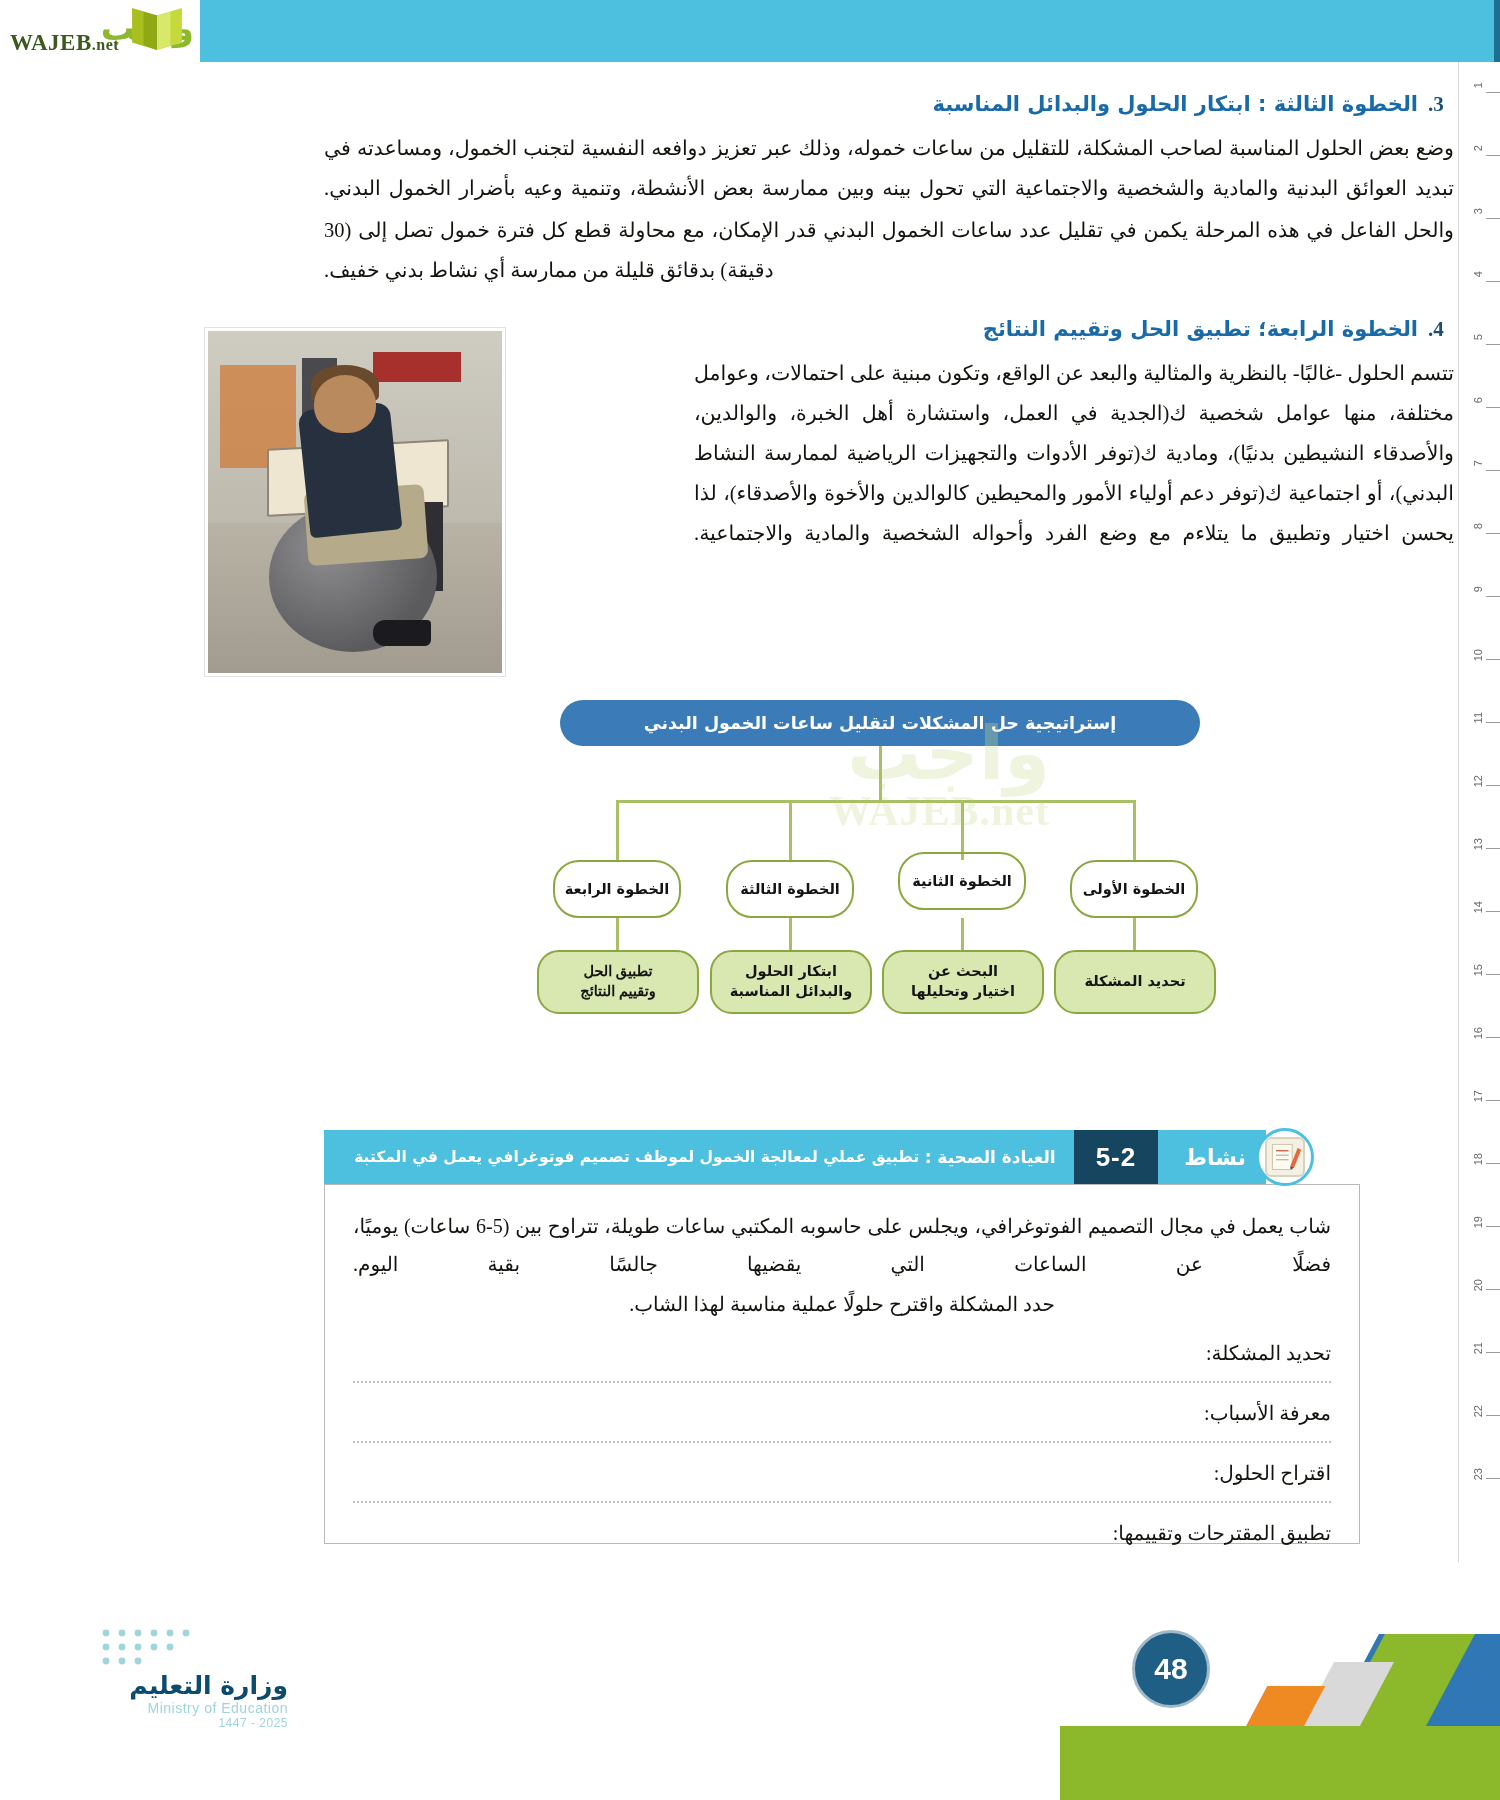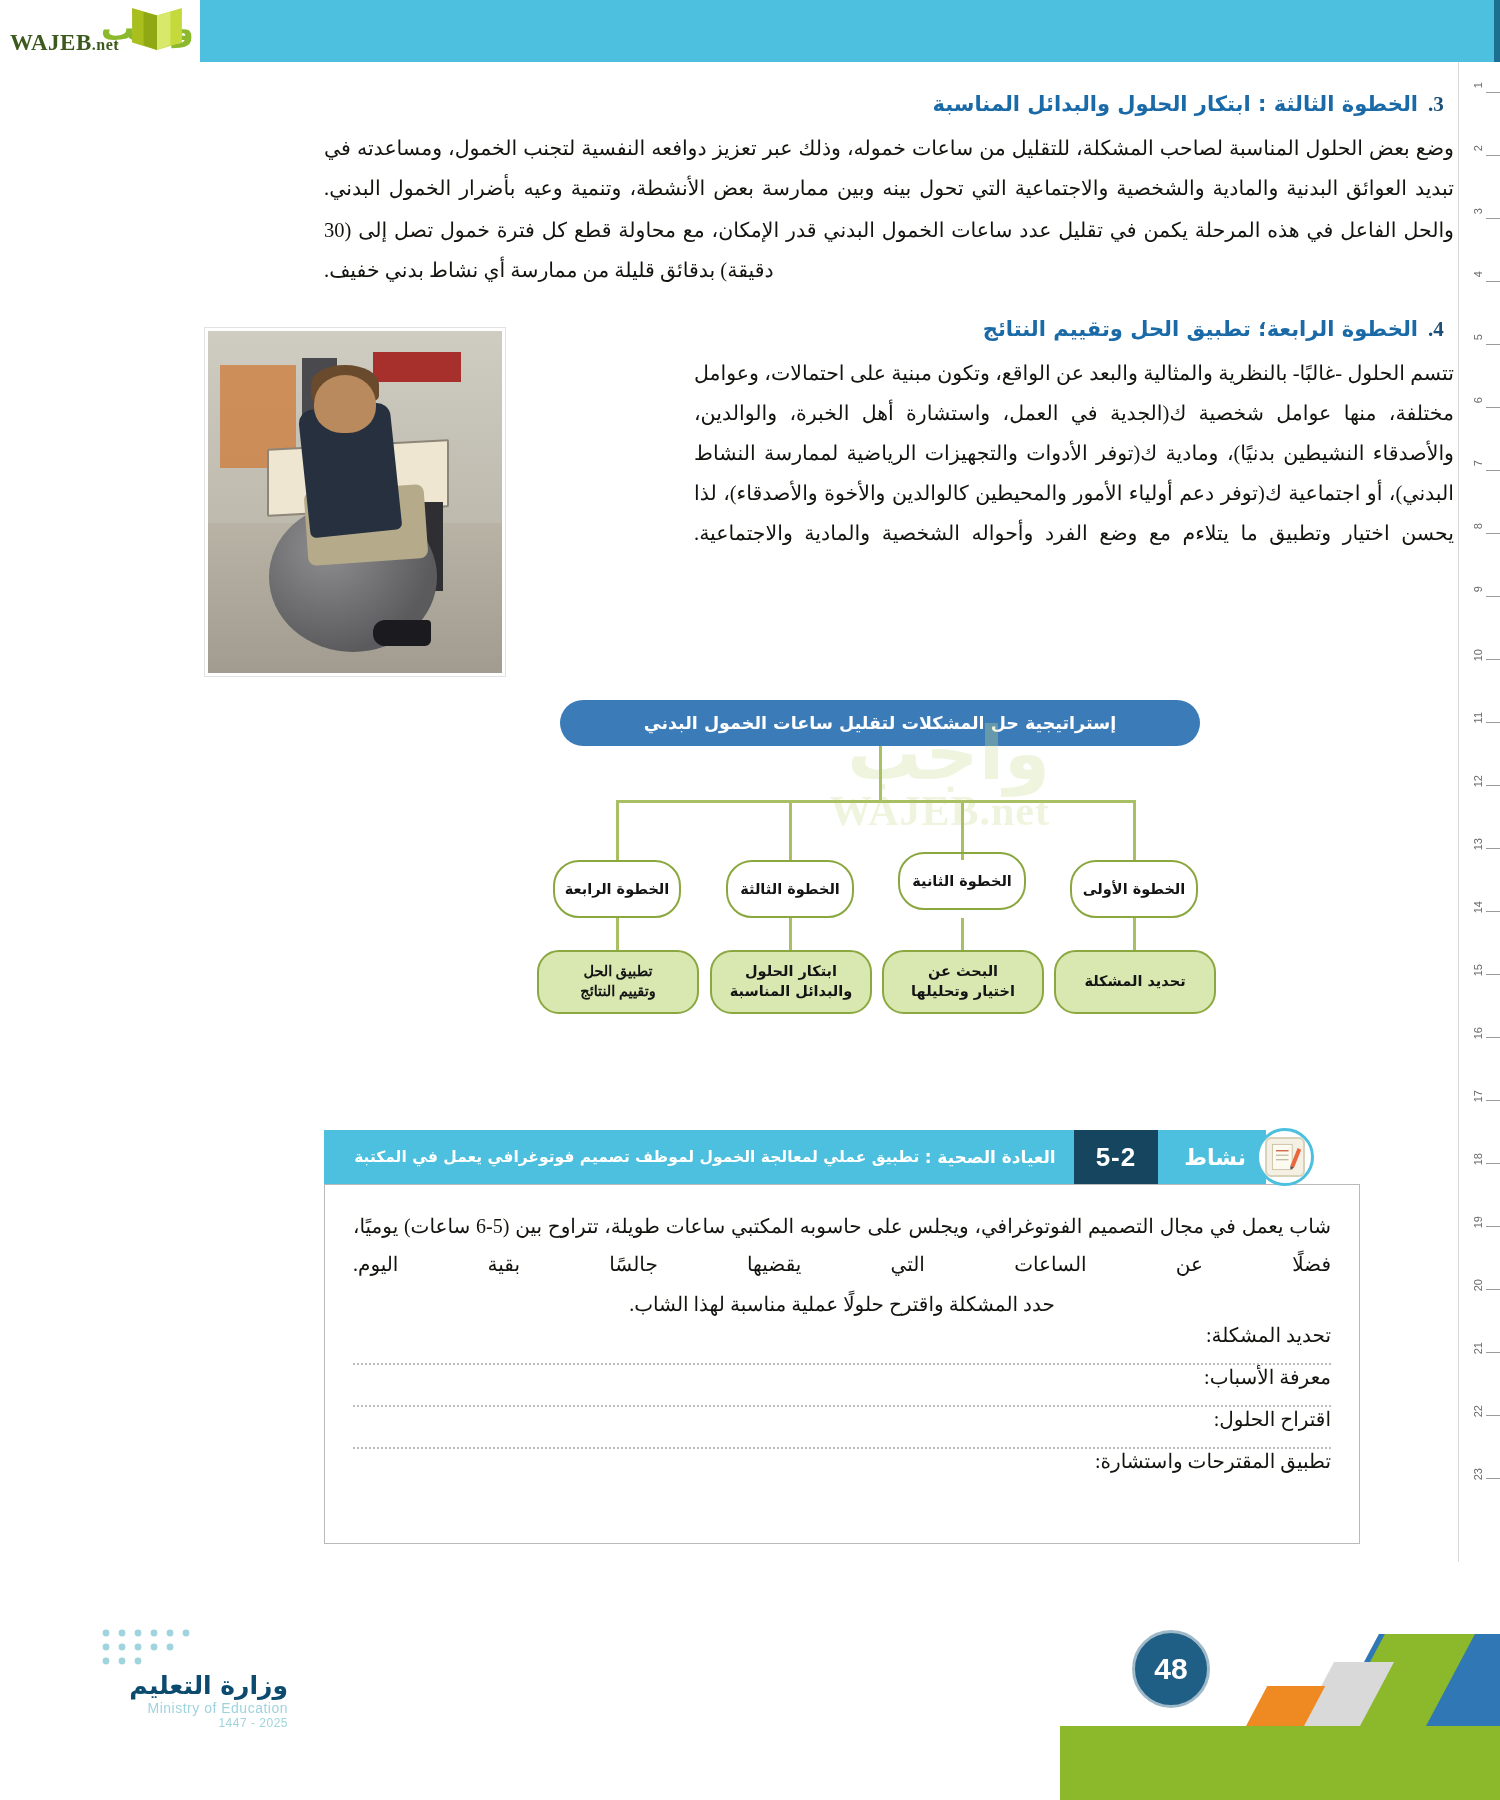--- a/index.html
+++ b/index.html
@@ -180,21 +180,21 @@
   .act-body {
     position: absolute; right: 140px; top: 1184px; width: 1036px; height: 360px;
     border: 1px solid #b9b9b9; background: #ffffff; direction: rtl;
     padding: 22px 28px 10px 28px;
   }
   .act-p {
     font-family:"Liberation Serif","DejaVu Serif",serif; font-size: 20px;
     line-height: 1.9; color:#14140f; text-align: justify; text-align-last: justify;
   }
   .act-p.c { text-align-last: center; }
-  .fill-row { }
+  .fill-row { margin-top: 18px; }
   .fill-label {
     font-family:"Liberation Serif","DejaVu Serif",serif; font-size: 20px; color:#14140f;
   }
   .fill-line {
     border-bottom: 2px dotted #bdbdbd; height: 14px; margin-top: 4px;
   }
 
   
   .footer-green {
     position: absolute; left: 0; bottom: 0; width: 1500px; height: 74px;
@@ -420,21 +420,21 @@
     </div>
     <div class="fill-row">
       <div class="fill-label">معرفة الأسباب:</div>
       <div class="fill-line"></div>
     </div>
     <div class="fill-row">
       <div class="fill-label">اقتراح الحلول:</div>
       <div class="fill-line"></div>
     </div>
     <div class="fill-row">
-      <div class="fill-label">تطبيق المقترحات واستشارة:</div>
+      <div class="fill-label">تطبيق المقترحات وتقييمها:</div>
     </div>
   </div>
 
   <div class="footer-green"></div>
   <div class="footer-white-notch"></div>
 
   <div class="moe">
     <svg class="moe-dots" viewBox="0 0 190 42">
       <g fill="#9fd4dd">
         <circle cx="8" cy="8" r="3.4"></circle>

